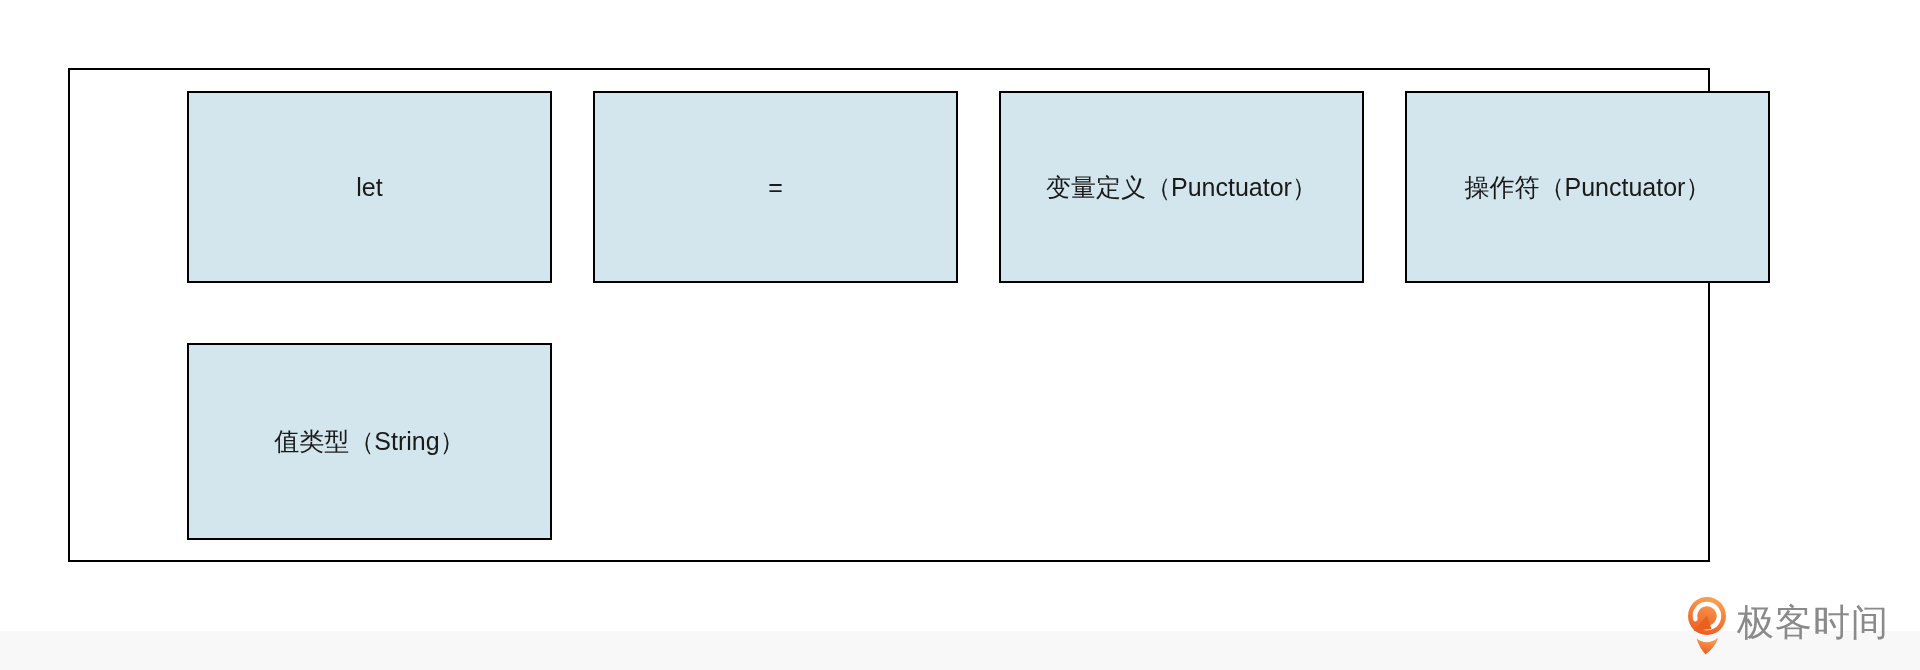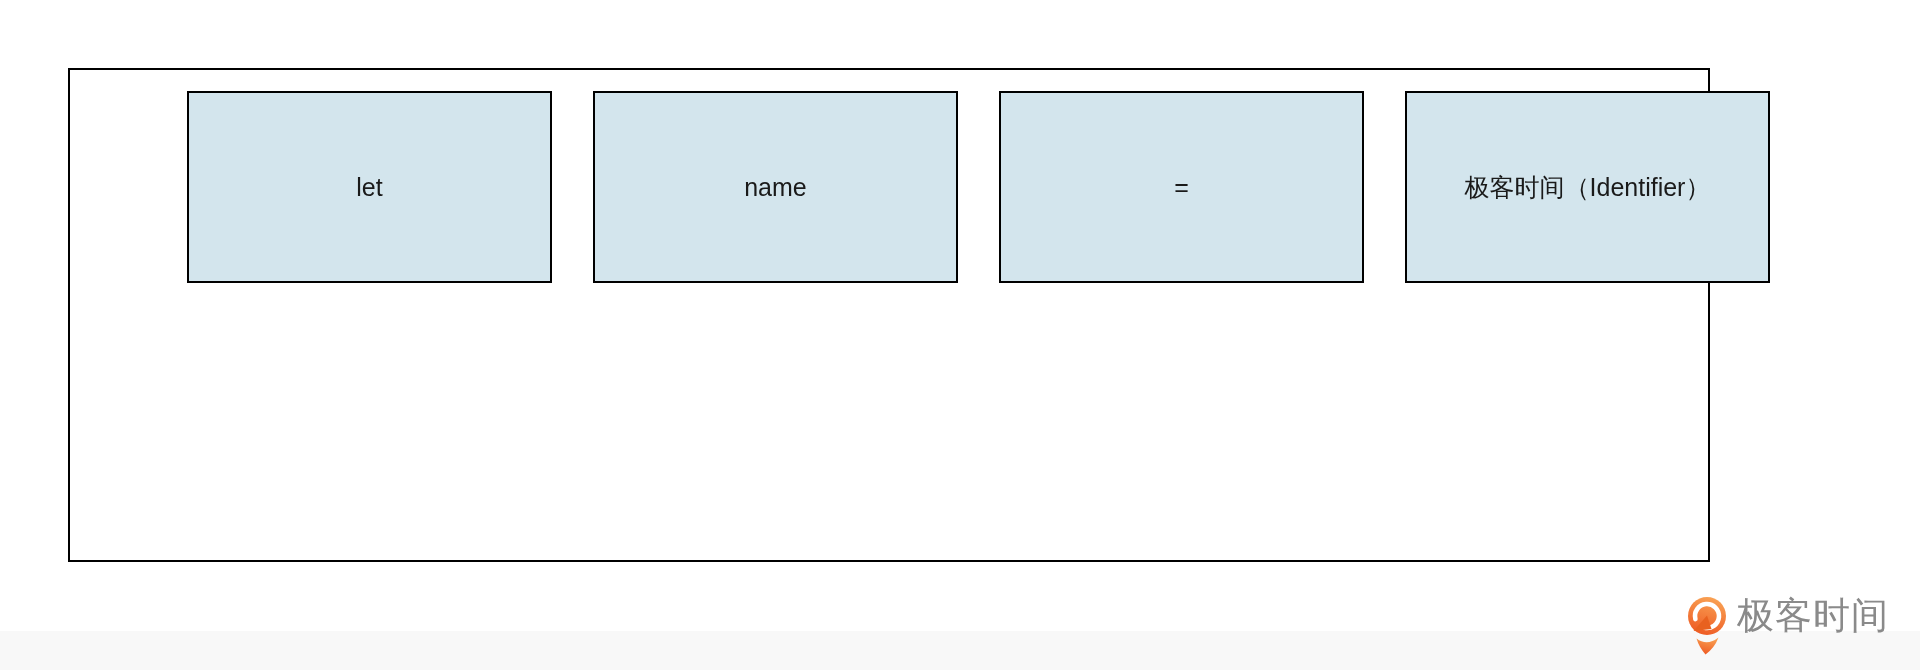--- a/index.html
+++ b/index.html
@@ -48,21 +48,21 @@
     top: 631px;
     width: 1920px;
     height: 39px;
     background: #f8f8f8;
   }
   .brand-logo {
     position: absolute;
     left: 1688px;
     top: 597px;
     display: flex;
-    align-items: flex-start;
+    align-items: flex-end;
     gap: 11px;
   }
   .brand-logo svg {
     display: block;
   }
   .brand-name {
     font-size: 37px;
     font-weight: 300;
     color: #8a8a8a;
     letter-spacing: 1px;
@@ -74,28 +74,31 @@
 <body>
 
 <div class="canvas">
 
   <div class="outer-frame">
 
     <div class="token-box">
       <span>let</span>
     </div>
     <div class="token-box">
-      <span>name</span>
-    </div>
-    <div class="token-box">
       <span>=</span>
     </div>
 
     <div class="token-box">
-      <span>极客时间（Identifier）</span>
+      <span>变量定义（Punctuator）</span>
+    </div>
+    <div class="token-box">
+      <span>操作符（Punctuator）</span>
+    </div>
+    <div class="token-box">
+      <span>值类型（String）</span>
     </div>
   </div>
 
   <div class="footer-band"></div>
 
   <div class="brand-logo">
     <span>
       <svg width="38" height="58" viewBox="0 0 38 58" xmlns="http://www.w3.org/2000/svg">
         <defs>
           <linearGradient id="gtOrange" x1="0.65" y1="0" x2="0.35" y2="1">

